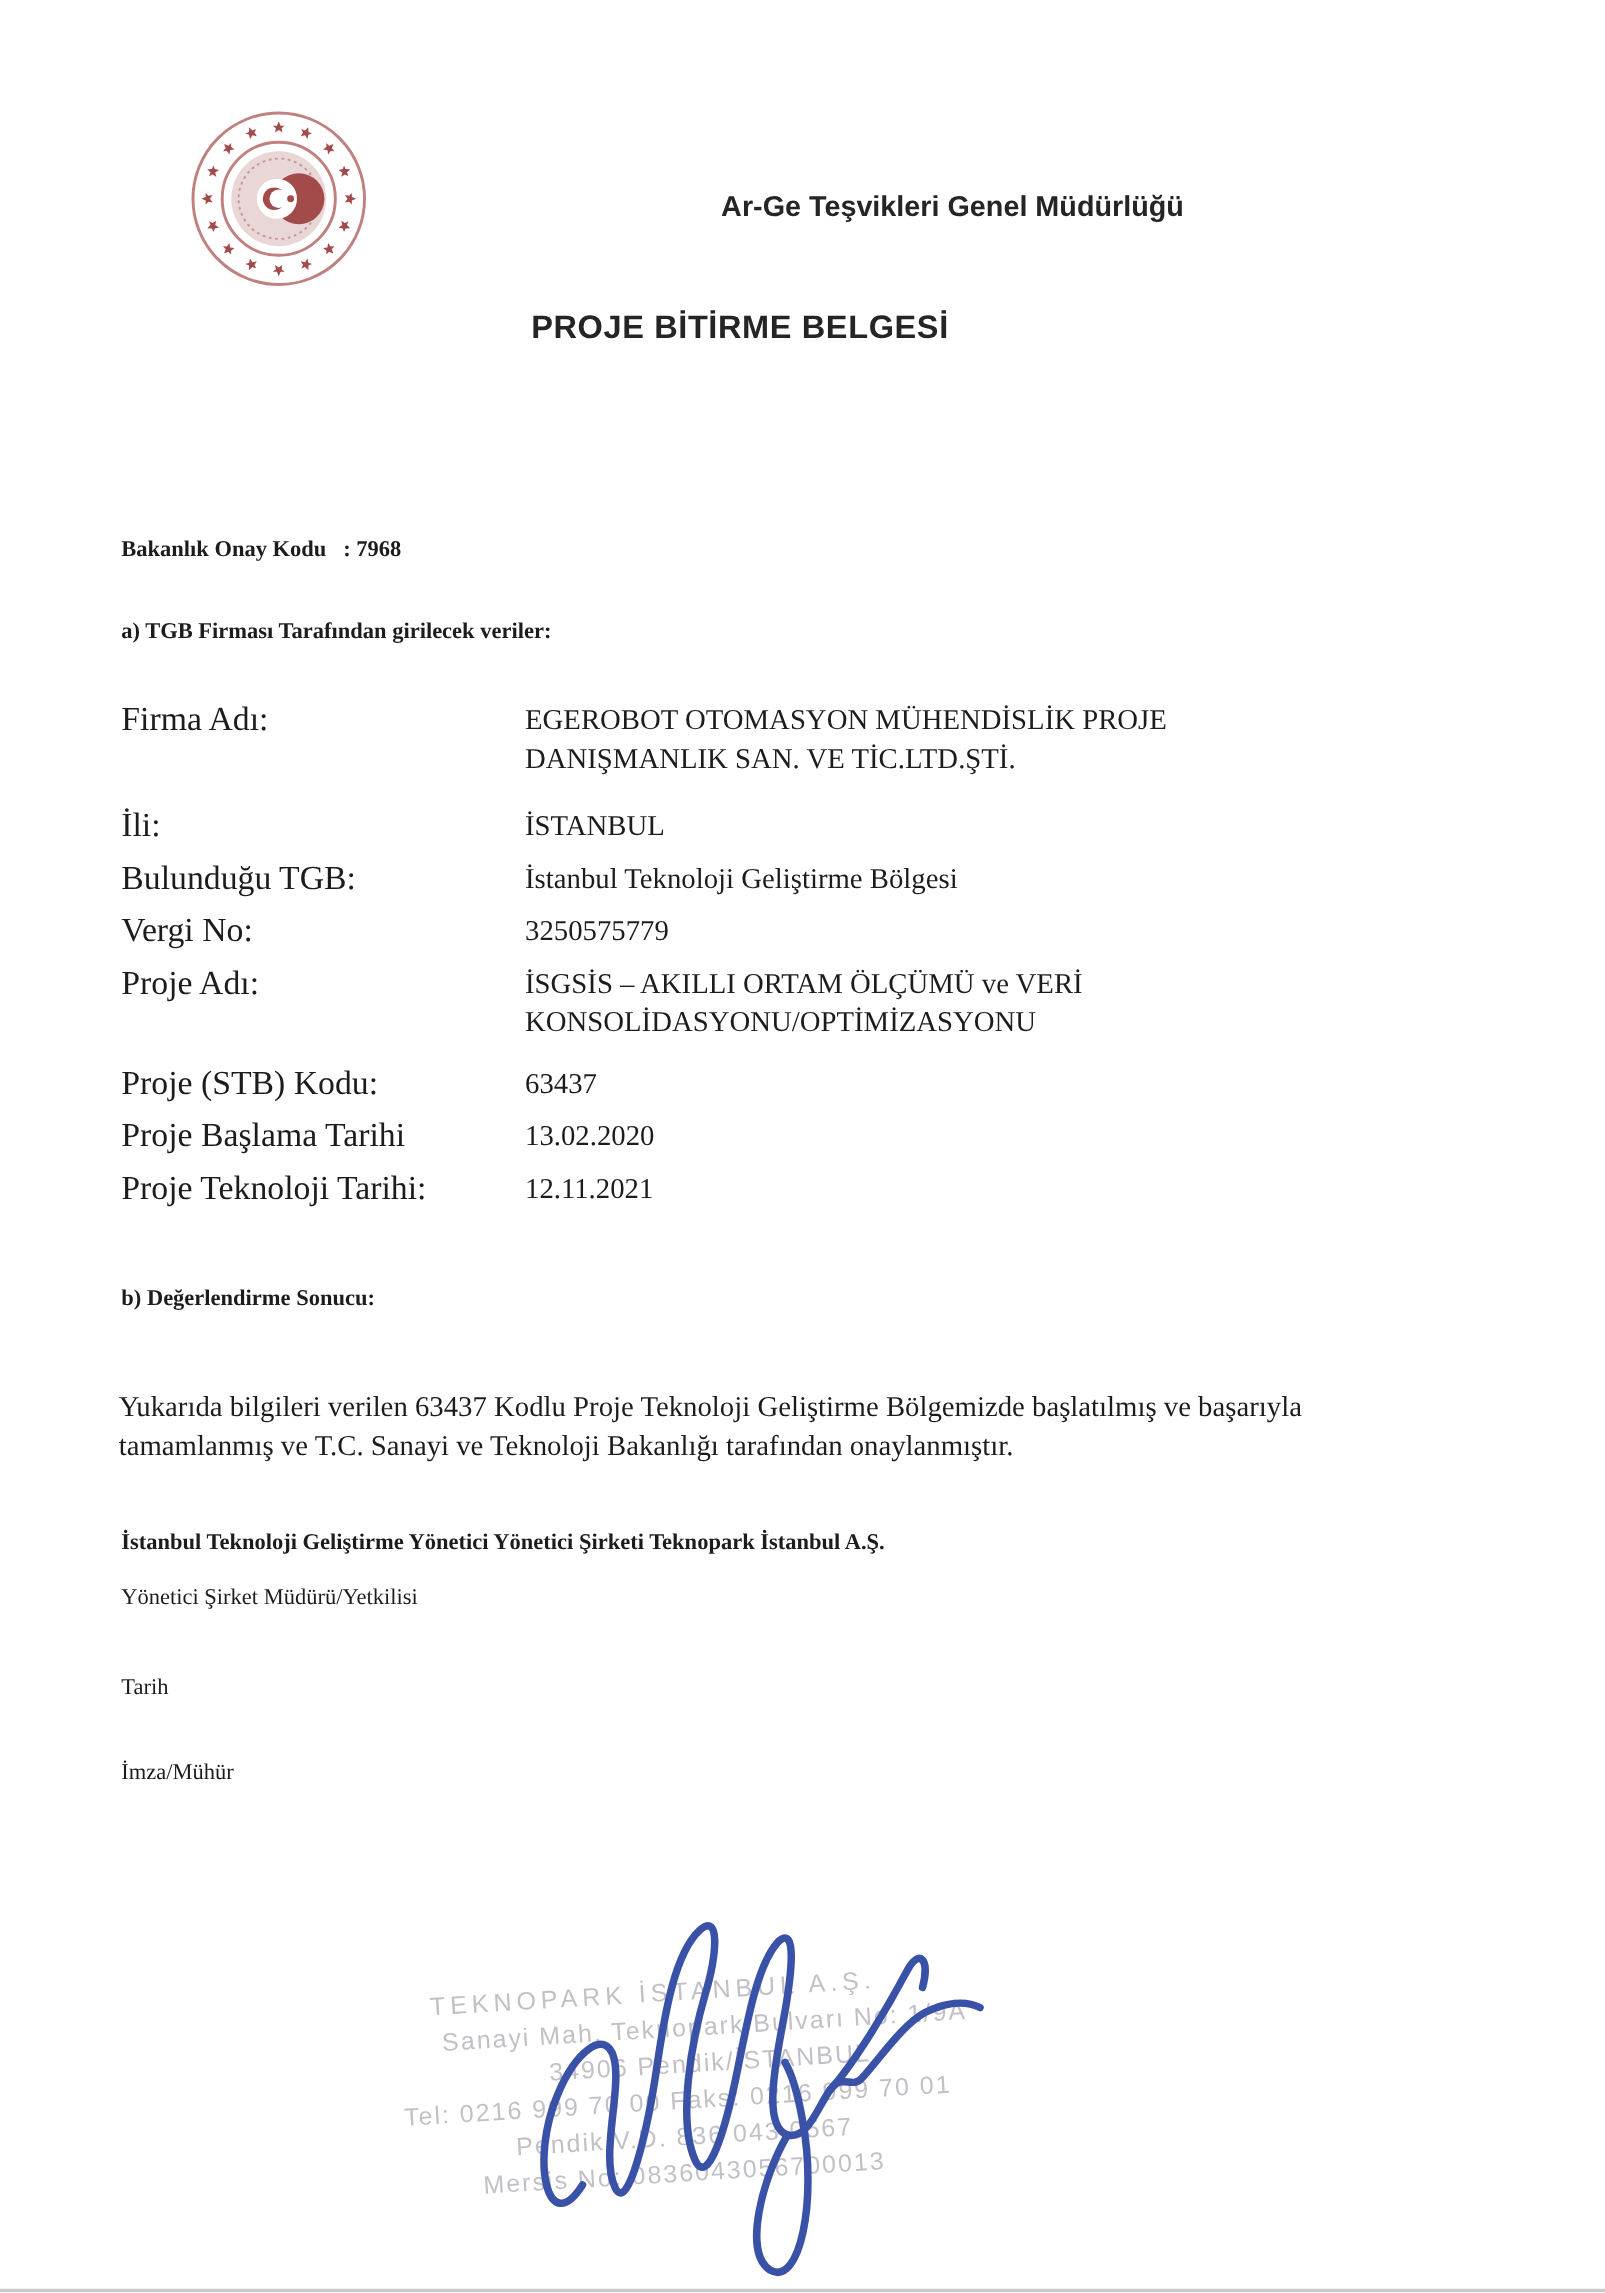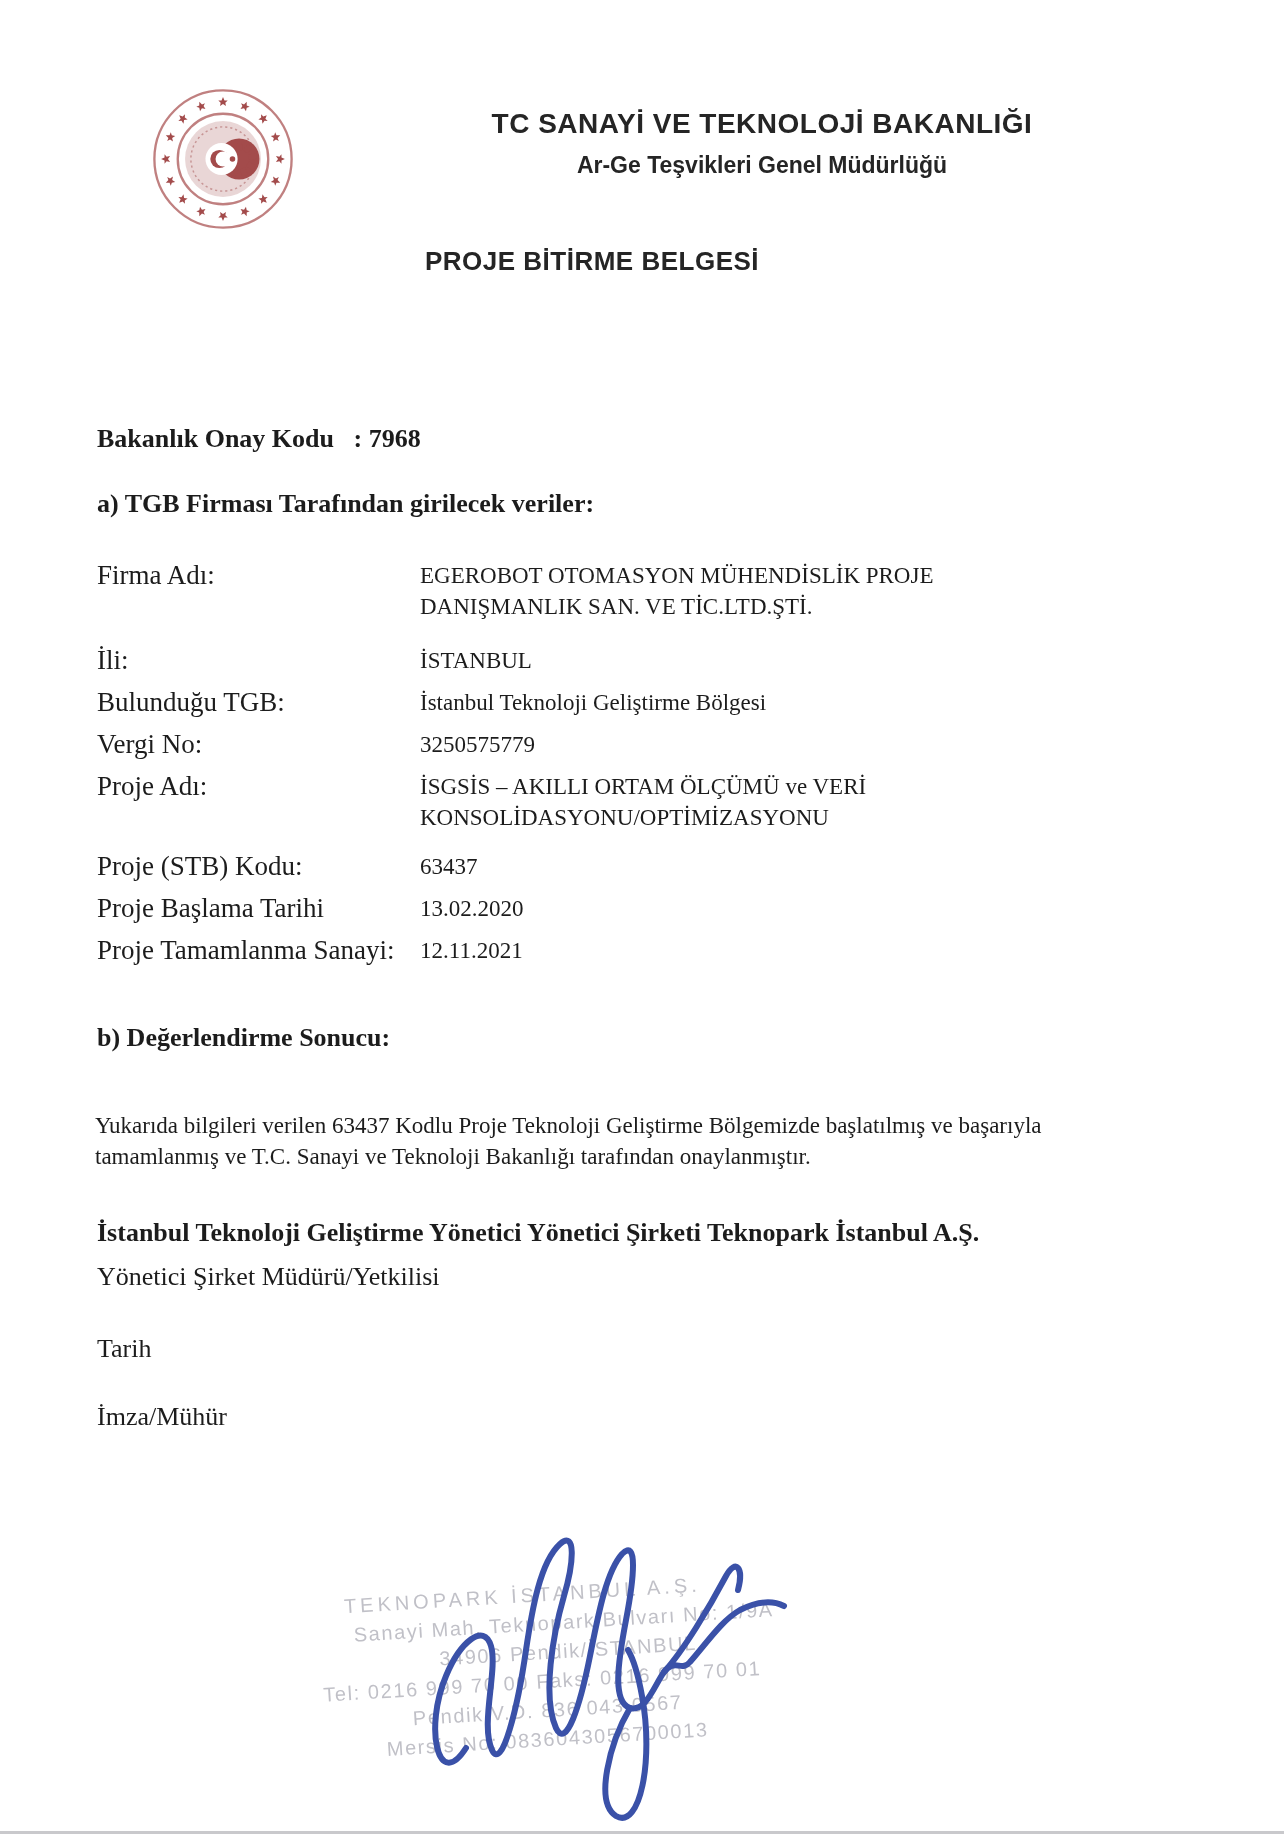--- a/index.html
+++ b/index.html
@@ -9,21 +9,21 @@
   }
   
   .emblem{position:absolute;left:150px;top:86px;width:146px;height:146px;}
   .hdr{position:absolute;left:240px;right:0;text-align:center;
        font-family:"Liberation Sans", sans-serif;font-weight:bold;color:#252525;}
   .hdr-ministry{top:108px;font-size:28px;letter-spacing:.5px;}
   .hdr-dept{top:152px;font-size:23px;}
   .hdr-doctitle{position:absolute;left:0;right:100px;top:222px;text-align:center;
        font-family:"Liberation Sans", sans-serif;font-weight:bold;font-size:26px;color:#252525;letter-spacing:.5px;margin-top:24px;}
   
-  .line{position:absolute;left:97px;font-size:26px;line-height:30px;}
+  .line{position:absolute;left:97px;font-size:18px;line-height:30px;}
   .bold{font-weight:bold;}
   .row-label{position:absolute;left:97px;font-size:27px;}
   .row-value{position:absolute;left:420px;font-size:23px;width:690px;line-height:31px;}
   .para{position:absolute;left:95px;width:1000px;font-size:23px;line-height:31px;}
   
   .stamp{
     position:absolute;left:340px;top:1578px;width:480px;
     transform:rotate(-3.5deg);
     font-family:"Liberation Sans", sans-serif;
     color:#b6b6be;font-size:20px;line-height:29px;letter-spacing:1.6px;opacity:.85;
@@ -85,21 +85,20 @@
         <use href="#tooth" transform="rotate(280) translate(0,3.2) scale(.78)"></use>
         <use href="#tooth" transform="rotate(320) translate(0,3.2) scale(.78)"></use>
       </g>
       <circle cx="49" cy="50" r="11" fill="#ffffff"></circle>
       <circle cx="47.5" cy="50" r="6.2" fill="#a34b4b"></circle>
       <circle cx="50" cy="50" r="5.1" fill="#ffffff"></circle>
       <circle cx="56.5" cy="50" r="1.9" fill="#a34b4b"></circle>
     </svg>
   </div>
 
-  <div class="hdr hdr-ministry">TC SANAYİ VE TEKNOLOJİ BAKANLIĞI</div>
   <div class="hdr hdr-dept">Ar-Ge Teşvikleri Genel Müdürlüğü</div>
   <div class="hdr-doctitle">PROJE BİTİRME BELGESİ</div>
 
   <div class="line bold" style="top:424px">
     <span>Bakanlık Onay Kodu</span>&nbsp;&nbsp;&nbsp;<span>:</span> <span>7968</span>
   </div>
 
   <div class="line bold" style="top:489px">a) TGB Firması Tarafından girilecek veriler:</div>
 
   <div>
@@ -124,21 +123,21 @@
   </div>
   <div>
     <div class="row-label" style="top:851px">Proje (STB) Kodu:</div>
     <div class="row-value" style="top:851px">63437</div>
   </div>
   <div>
     <div class="row-label" style="top:893px">Proje Başlama Tarihi</div>
     <div class="row-value" style="top:893px">13.02.2020</div>
   </div>
   <div>
-    <div class="row-label" style="top:935px">Proje Tamamlanma Sanayi:</div>
+    <div class="row-label" style="top:935px">Proje Teknoloji Tarihi:</div>
     <div class="row-value" style="top:935px">12.11.2021</div>
   </div>
 
   <div class="line bold" style="top:1023px">b) Değerlendirme Sonucu:</div>
   <div class="para" style="top:1110px">Yukarıda bilgileri verilen 63437 Kodlu Proje Teknoloji Geliştirme Bölgemizde başlatılmış ve başarıyla tamamlanmış ve T.C. Sanayi ve Teknoloji Bakanlığı tarafından onaylanmıştır.</div>
 
   <div class="line bold" style="top:1218px">İstanbul Teknoloji Geliştirme Yönetici Yönetici Şirketi Teknopark İstanbul A.Ş.</div>
   <div class="line" style="top:1262px">Yönetici Şirket Müdürü/Yetkilisi</div>
   <div class="line" style="top:1334px">Tarih</div>
   <div class="line" style="top:1402px">İmza/Mühür</div>

